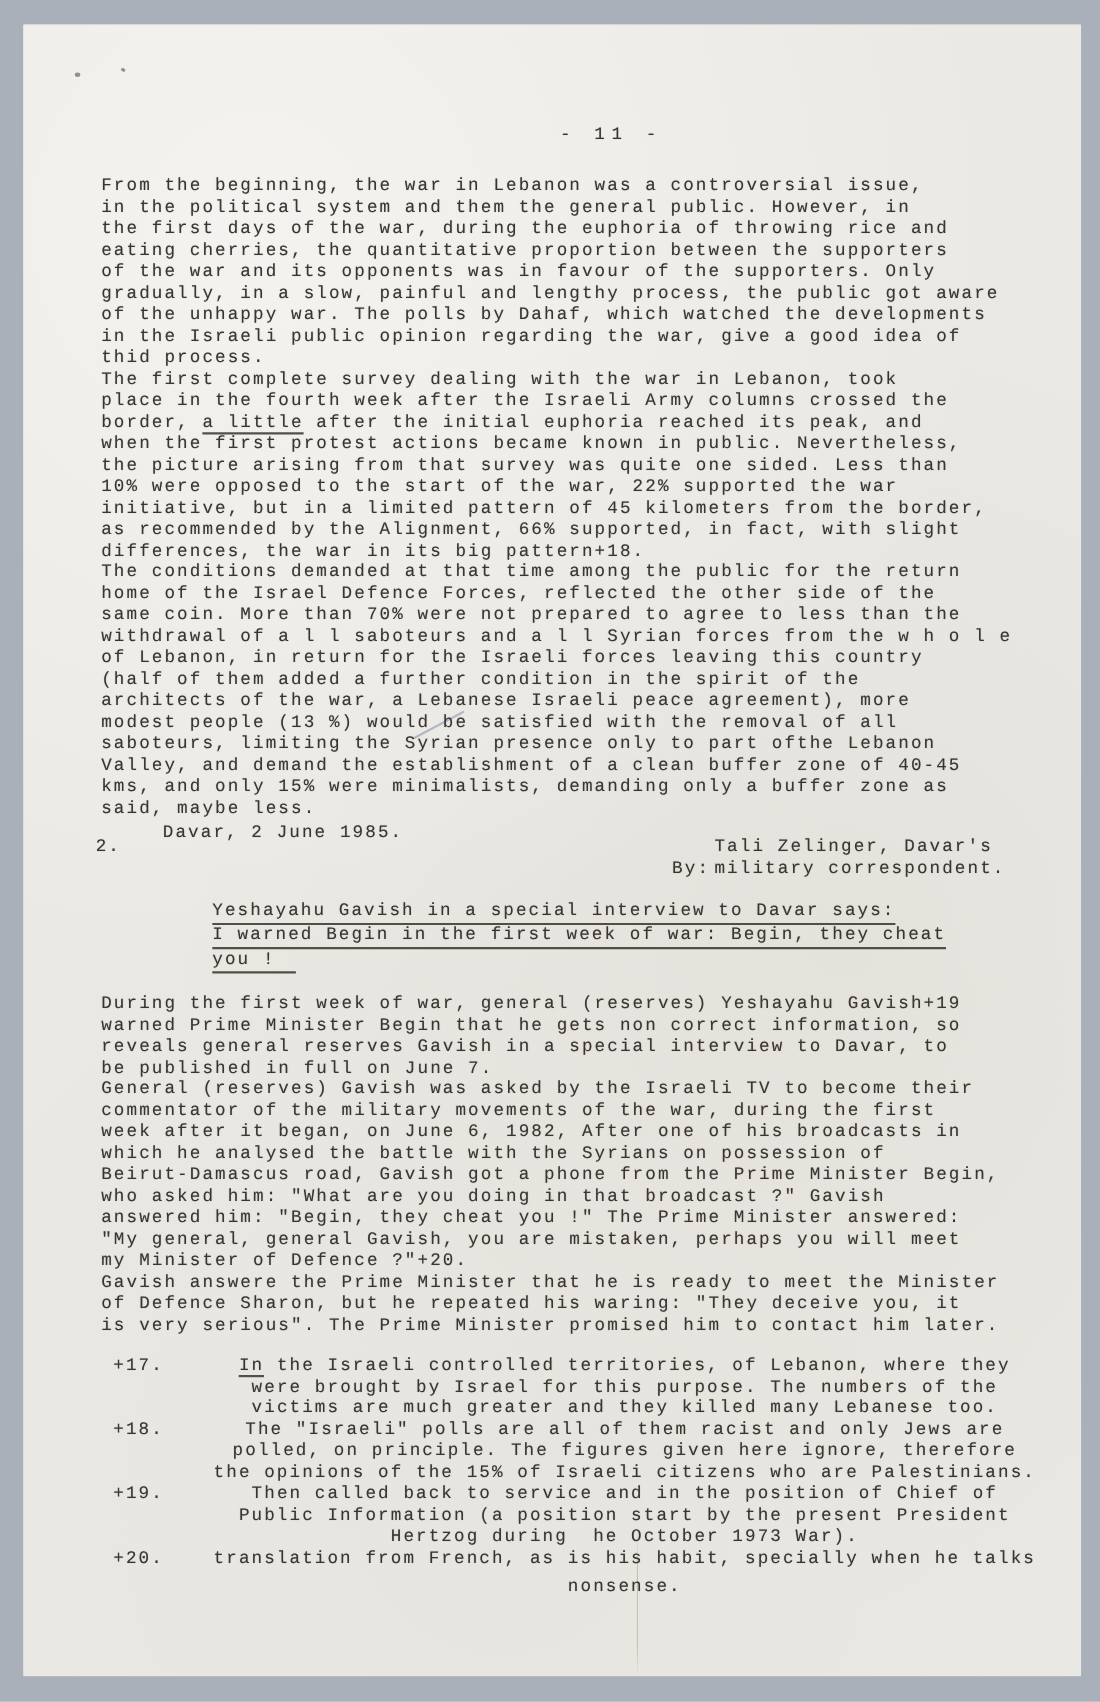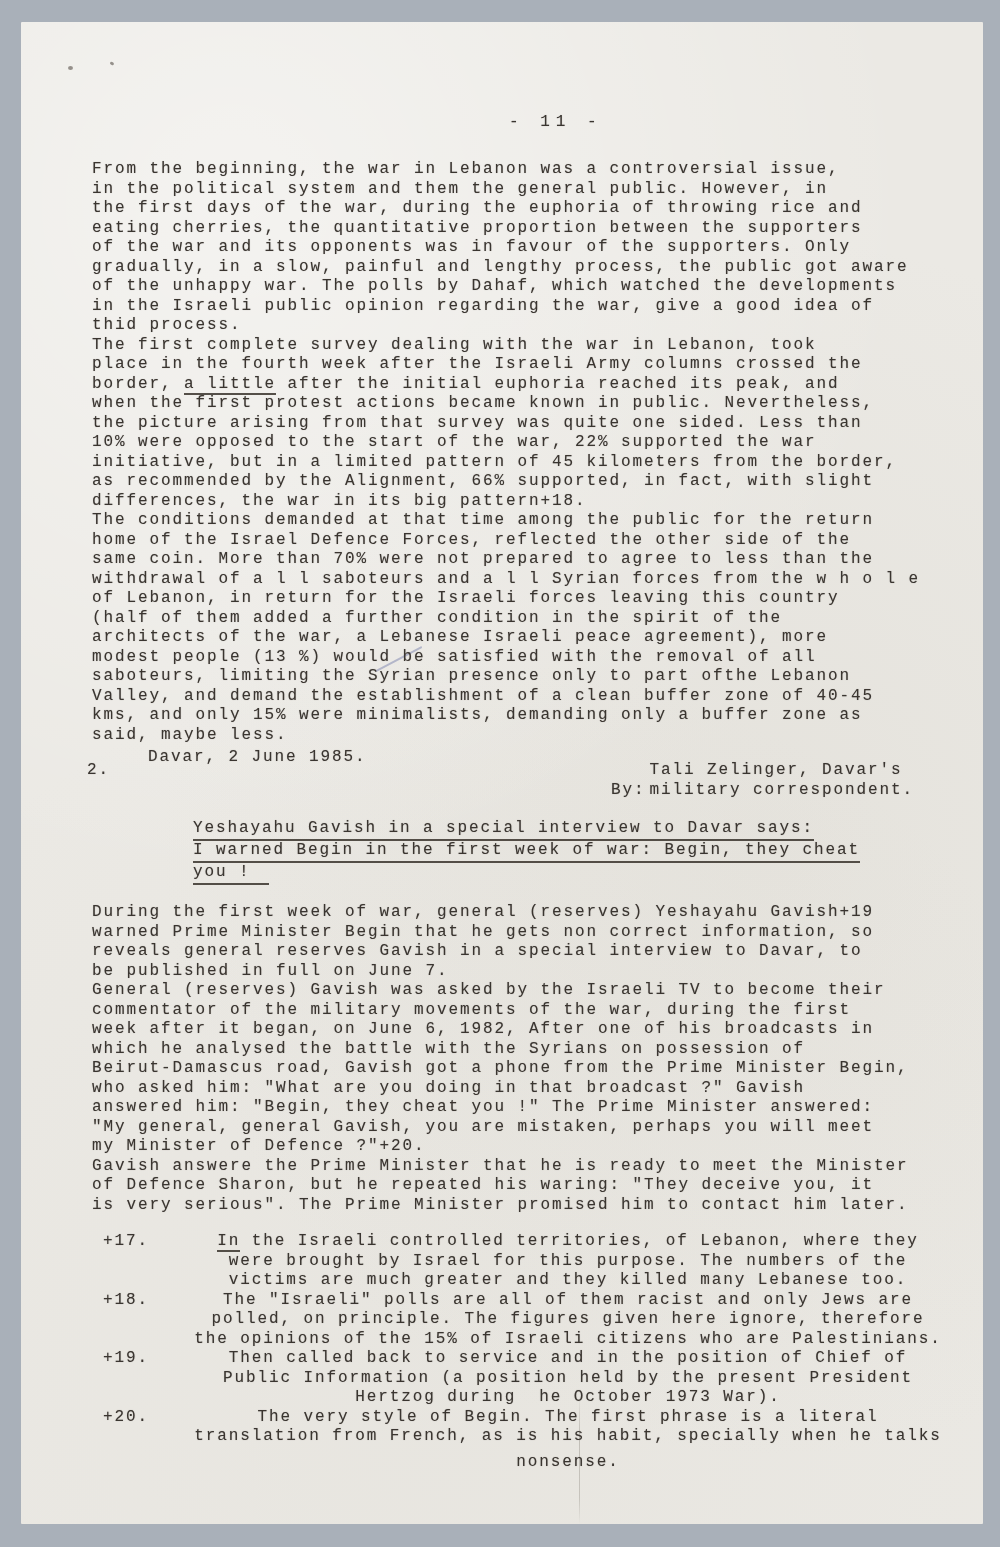--- a/index.html
+++ b/index.html
@@ -167,26 +167,25 @@
         <div class="fn-text">
           <div class="line">The "Israeli" polls are all of them racist and only Jews are</div>
           <div class="line">polled, on principle. The figures given here ignore, therefore</div>
           <div class="line">the opinions of the 15% of Israeli citizens who are Palestinians.</div>
         </div>
       </div>
       <div class="footnote">
         <span class="fn-marker">+19.</span>
         <div class="fn-text">
           <div class="line">Then called back to service and in the position of Chief of</div>
-          <div class="line">Public Information (a position held by the present President</div>
+          <div class="line">Public Information (a position start by the present President</div>
           <div class="line">Hertzog during  he October 1973 War).</div>
         </div>
       </div>
       <div class="footnote">
         <span class="fn-marker">+20.</span>
         <div class="fn-text">
-          <div class="line">The very style of Begin. The first phrase is a literal</div>
           <div class="line">translation from French, as is his habit, specially when he talks</div>
           <div class="line">nonsense.</div>
         </div>
       </div>
     </div>
 </div>
 
 </body></html>

